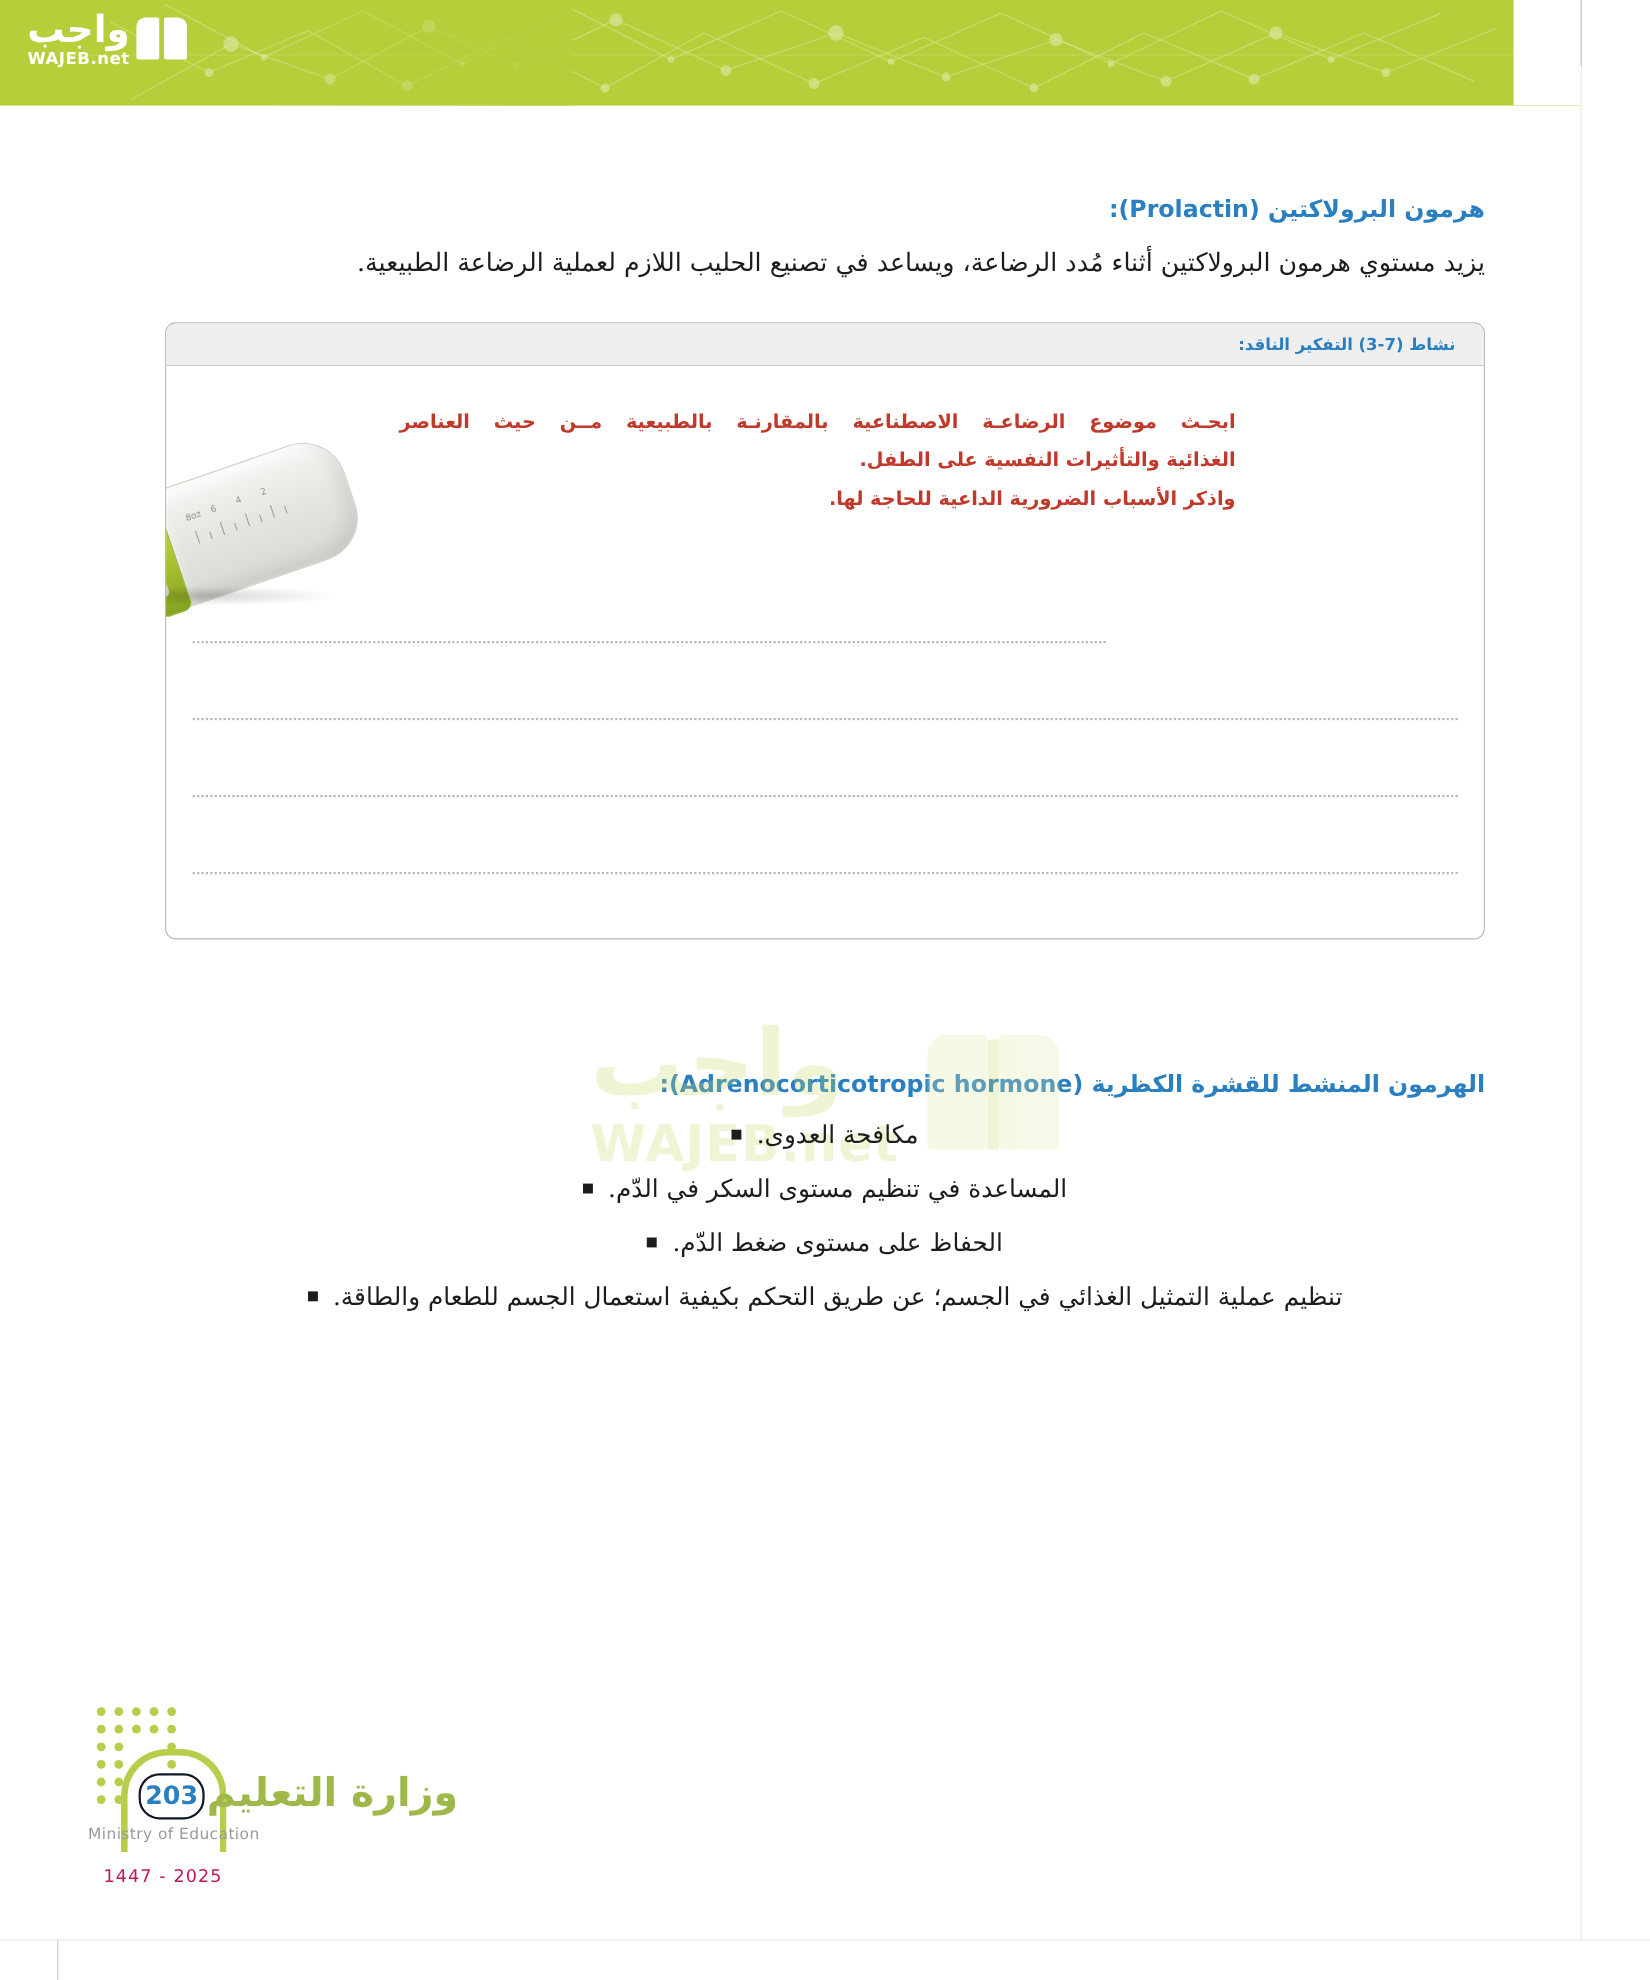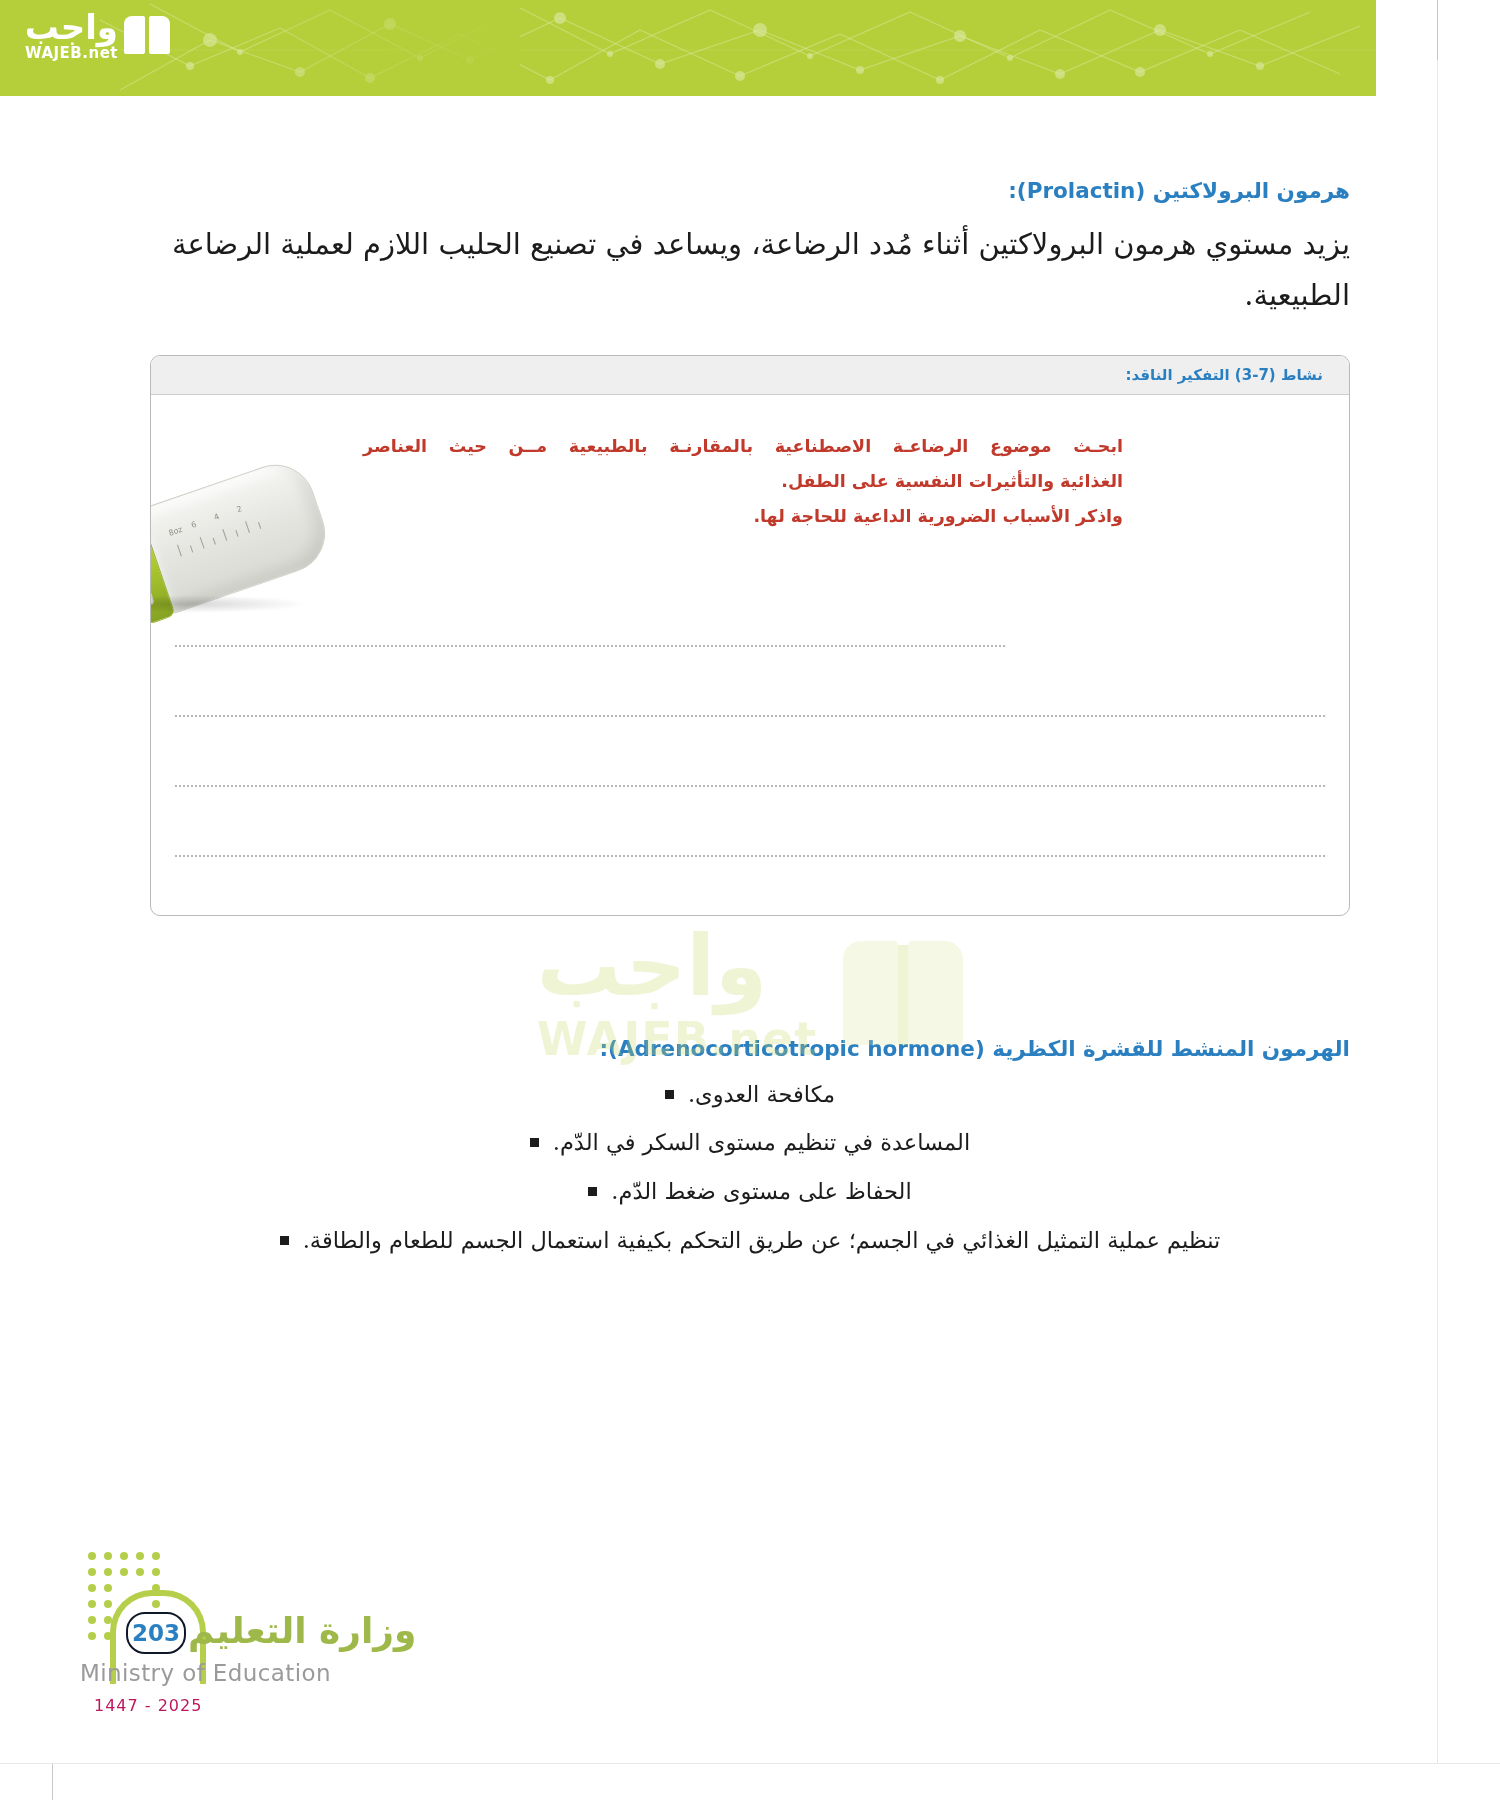--- a/index.html
+++ b/index.html
@@ -125,21 +125,21 @@
     font-weight: bold;
     font-size: 21.5px;
     direction: rtl;
     text-align: right;
     margin: 0 0 16px 0;
   }
   .heading .en { direction: ltr; unicode-bidi: isolate; }
 
   .body-par {
     font-family: "DejaVu Serif", "Liberation Serif", serif;
-    font-size: 29px;
+    font-size: 23px;
     color: #1c1c1c;
     line-height: 1.75;
     direction: rtl;
     text-align: right;
     margin: 0;
   }
 
   
   .activity {
     margin-top: 34px;
@@ -415,21 +415,21 @@
     font-size: 36px;
     color: #9fb84a;
     font-weight: bold;
     direction: rtl;
     white-space: nowrap;
   }
   .moe-en {
     position: absolute;
     left: 0;
     top: 108px;
-    font-size: 23px;
+    font-size: 14px;
     color: #9a9a9a;
     letter-spacing: .4px;
   }
   .moe-year {
     position: absolute;
     left: 14px;
     top: 144px;
     font-size: 16px;
     color: #be185d;
     letter-spacing: 1px;

